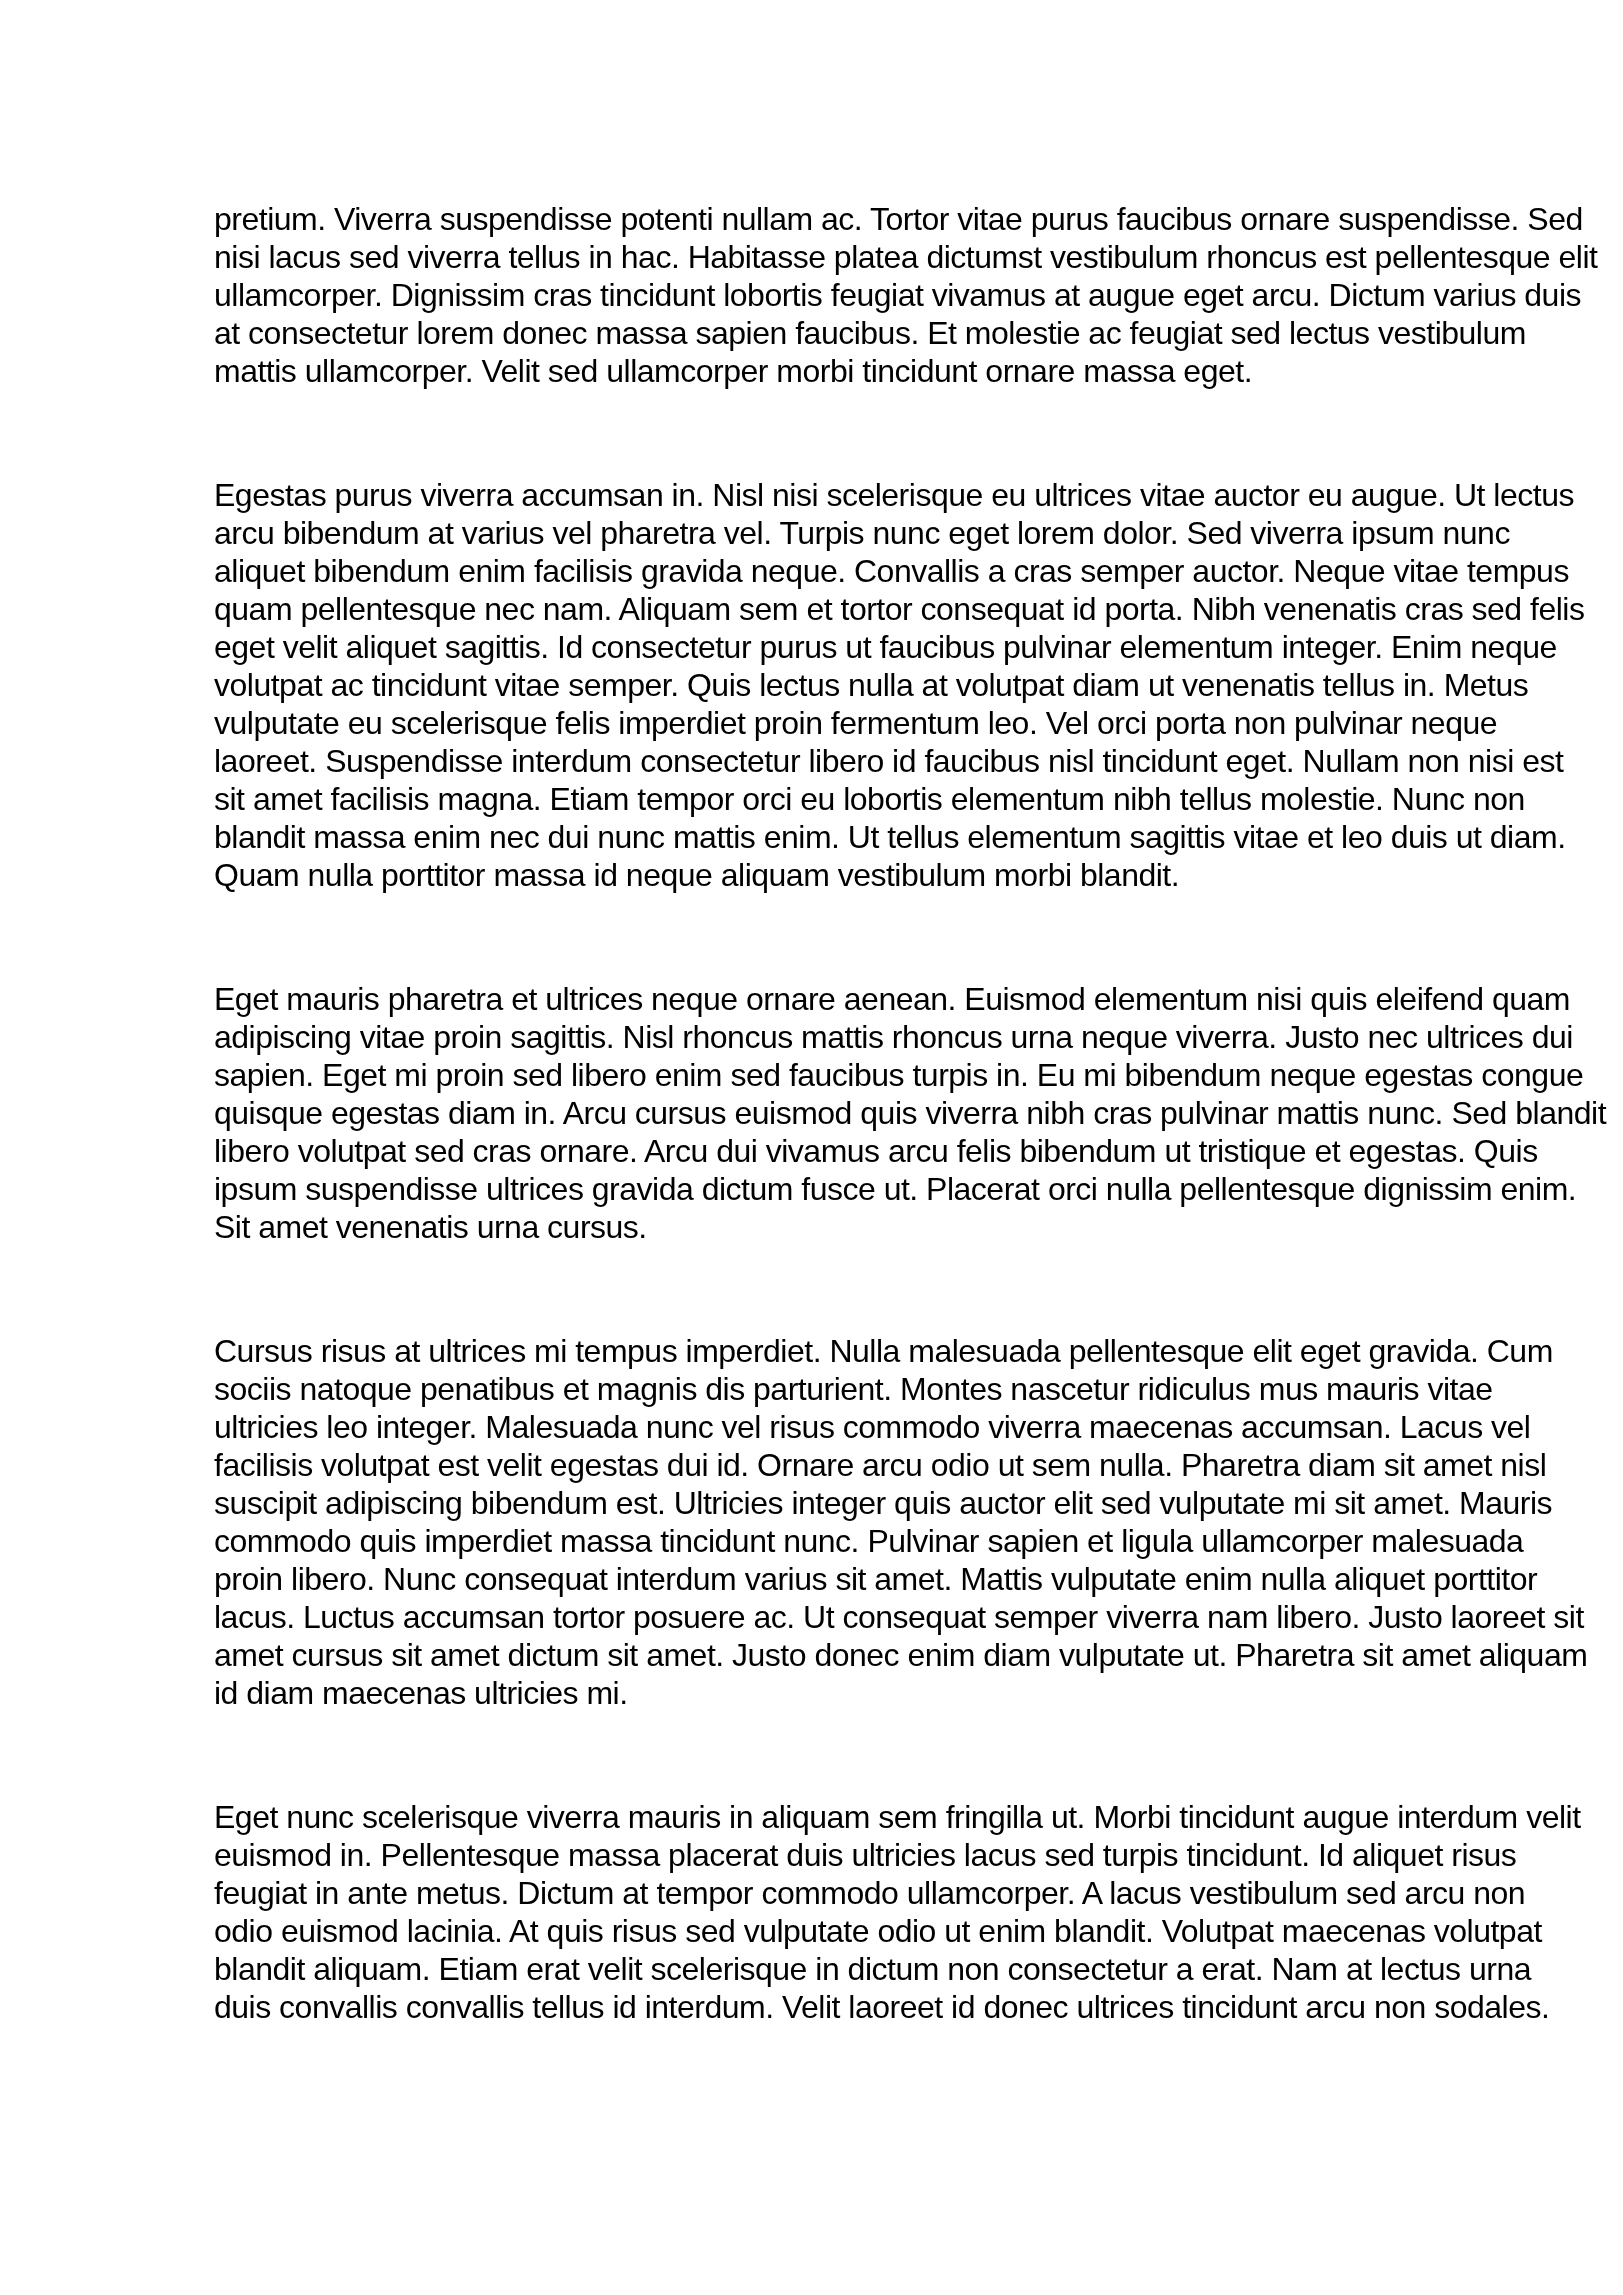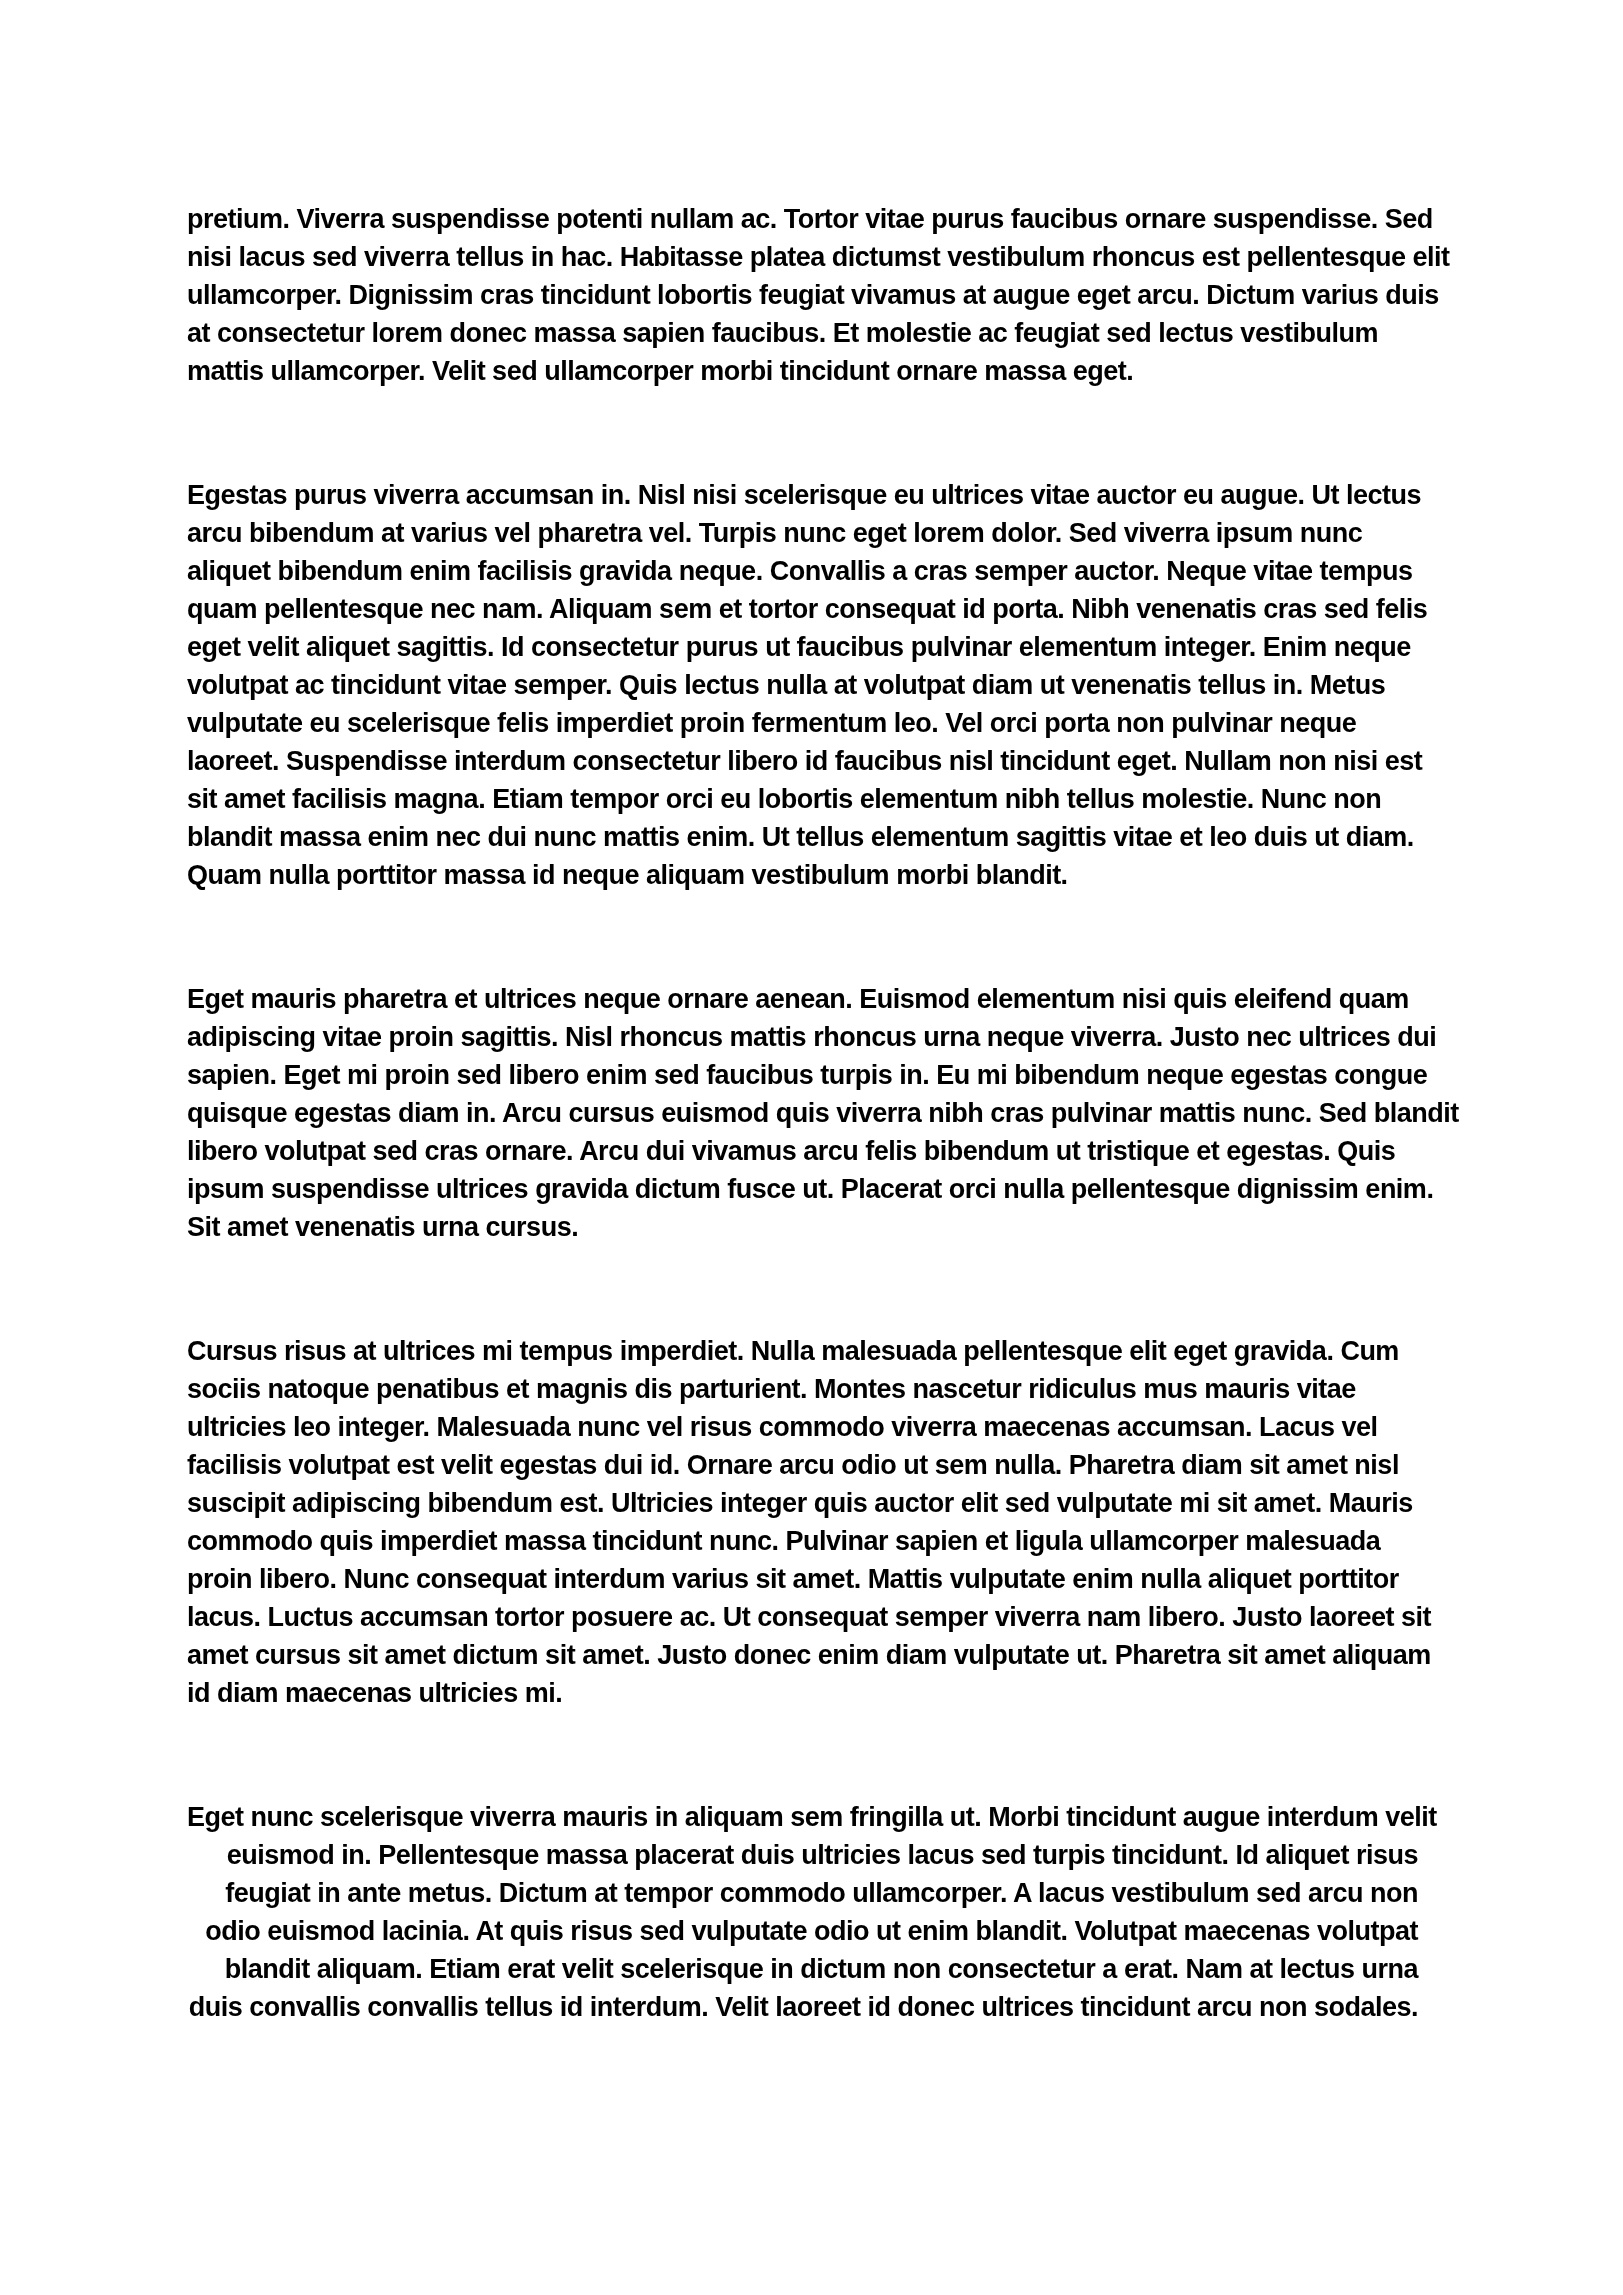--- a/index.html
+++ b/index.html
@@ -12,27 +12,27 @@
     width: 1623px;
     height: 2295px;
     background: #ffffff;
     overflow: hidden;
     box-sizing: border-box;
     font-family: "Liberation Sans", "DejaVu Sans", sans-serif;
   }
   .text-block {
     position: absolute;
     top: 200px;
-    left: 187px;
+    left: 214px;
     width: 1231px;
     color: #000000;
-    font-size: 27px;
+    font-size: 32px;
     line-height: 38px;
     letter-spacing: -0.5px;
-    font-weight: 700;
+    font-weight: 400;
   }
   .para {
     margin: 0 0 86px 0;
     white-space: pre;
     text-align: left;
   }
   .para:last-child {
     margin-bottom: 0;
     text-align: right;
   }

